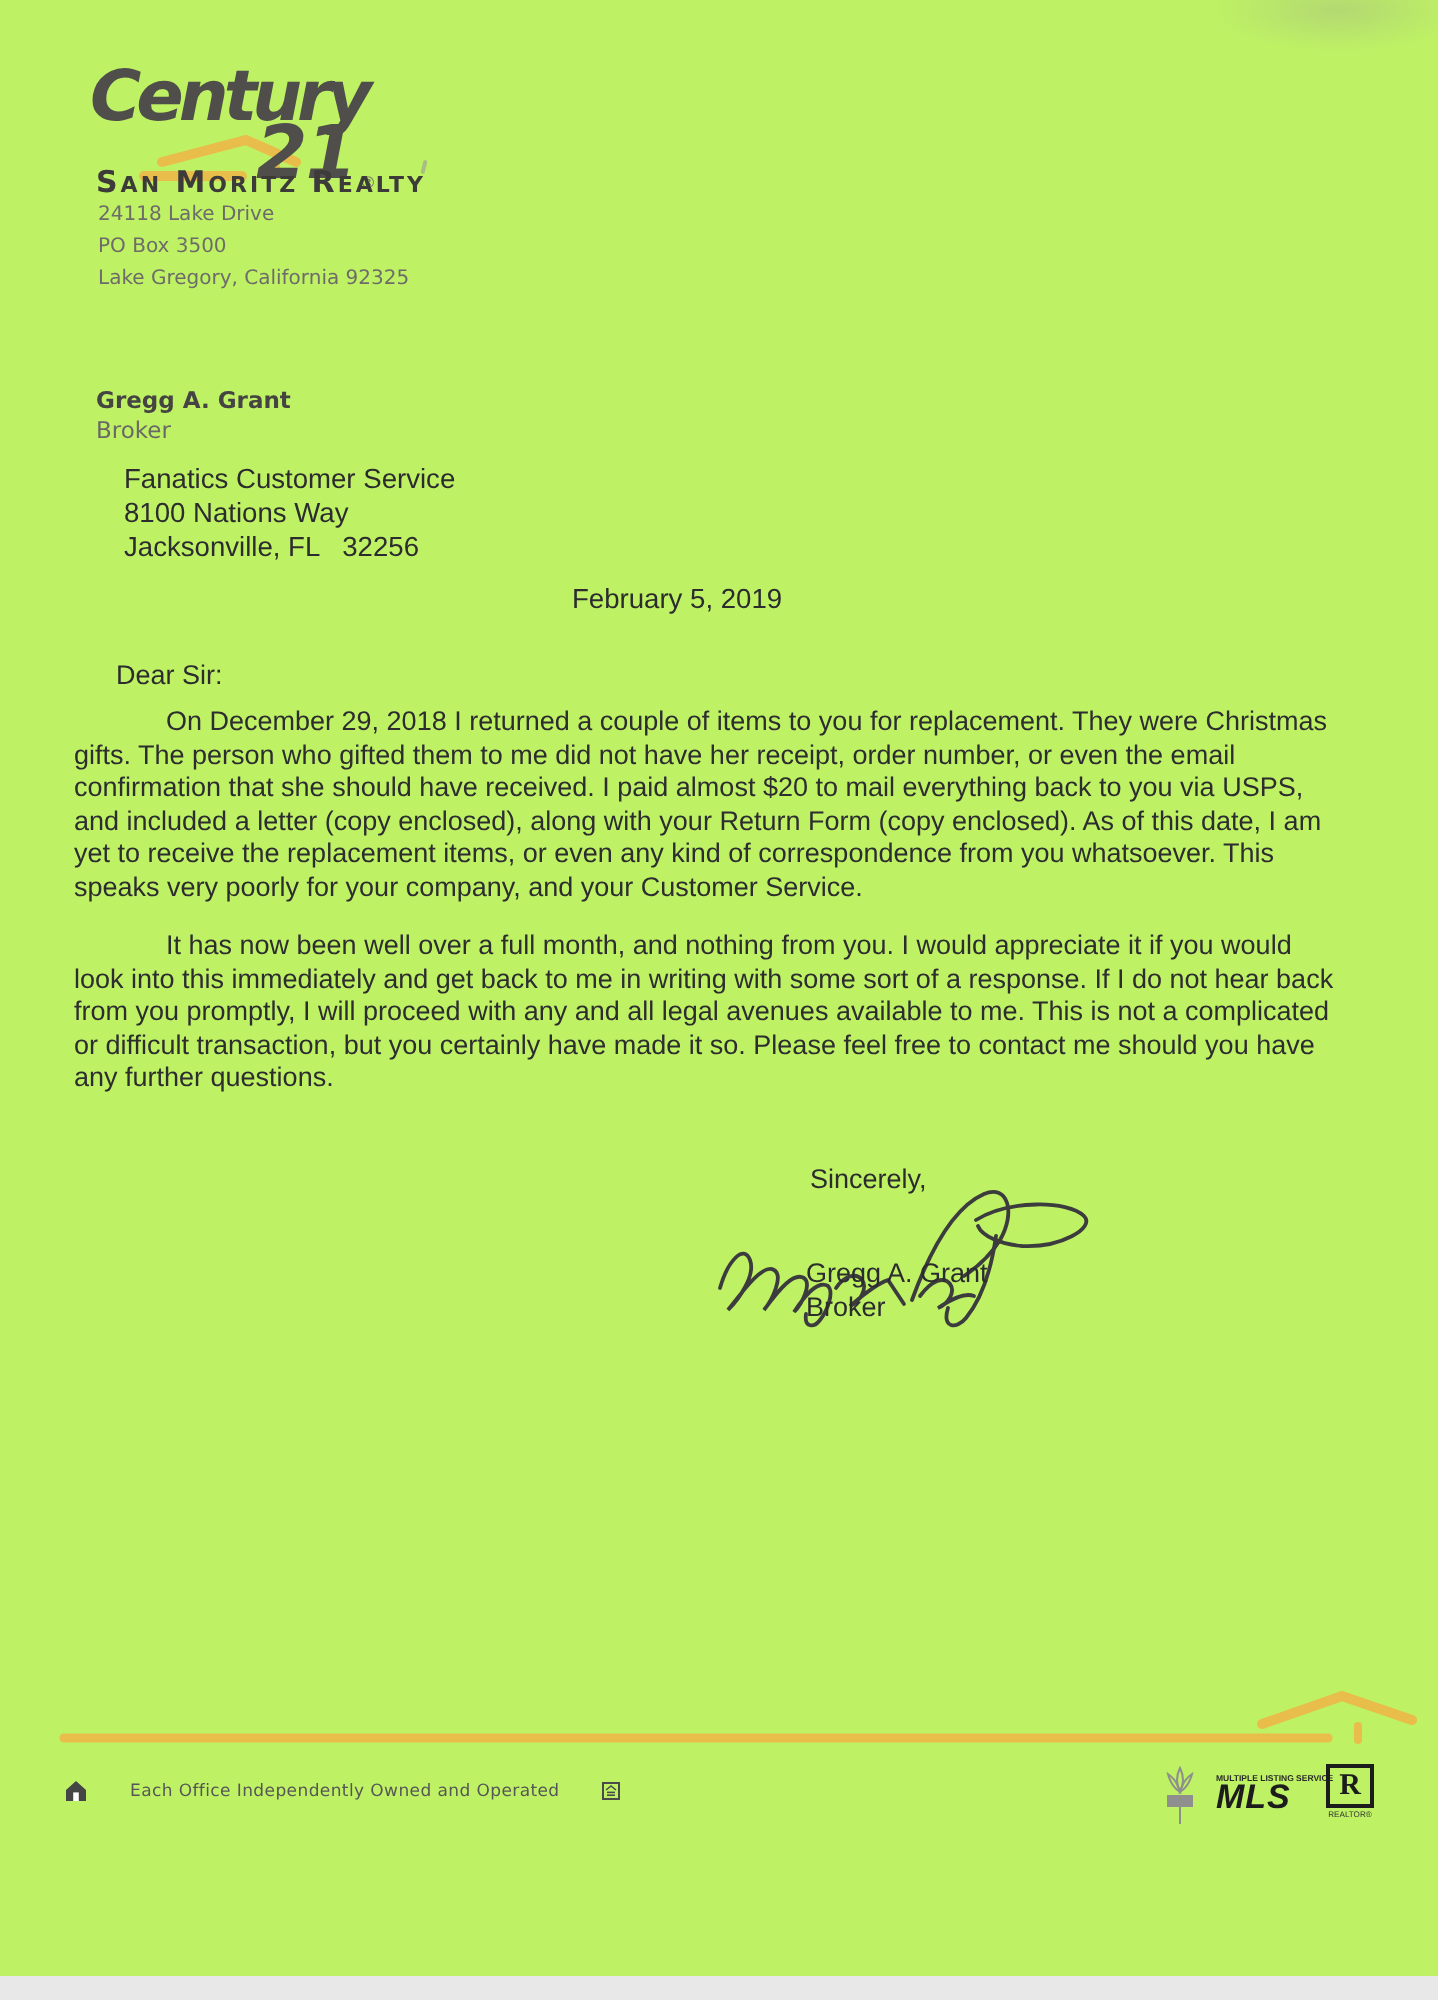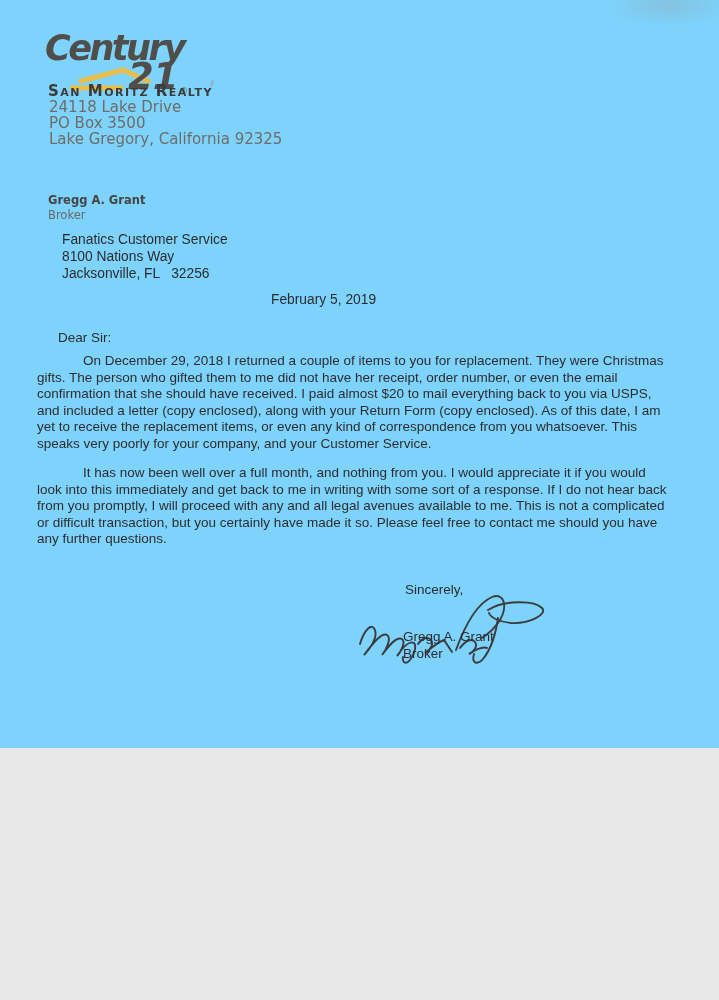--- a/index.html
+++ b/index.html
@@ -1,55 +1,55 @@
 <!DOCTYPE html>
 <html><head>
 <meta charset="utf-8">
 <style>
   html,body{margin:0;padding:0;background:#e8e8e8;}
   .page{
-    position:relative; width:719px; height:748px; margin:0 auto;
-    background:#7dd3fc; overflow:hidden;
+    position:relative; width:719px; height:988px; margin:0 auto;
+    background:#bef264; overflow:hidden;
     font-family:"Liberation Sans", sans-serif; color:#303030;
   }
   .page::before{ 
     content:""; position:absolute; right:-20px; top:-18px; width:140px; height:46px;
     background:radial-gradient(ellipse at center, rgba(150,150,150,.28), rgba(150,150,150,0) 65%);
     pointer-events:none;
   }
   
   .logo-svg{position:absolute; left:44px; top:20px;}
   .company{
     position:absolute; left:48px; top:82px;
     font-family:"DejaVu Sans", sans-serif;
     font-variant:small-caps; font-weight:bold; font-size:15px;
     letter-spacing:1.5px; color:#3c3b39;
   }
   .lh-address{
     position:absolute; left:49px; top:100px;
     font-family:"DejaVu Sans", sans-serif;
-    font-size:15px; line-height:15.8px; color:#6e6c69; white-space:pre;
+    font-size:10px; line-height:15.8px; color:#6e6c69; white-space:pre;
   }
   .lh-phones{
     position:absolute; left:49px; top:146px;
     font-family:"DejaVu Sans", sans-serif;
     font-size:12px; line-height:16px; font-weight:bold; color:#474543; white-space:pre;
   }
   .sender{
     position:absolute; left:48px; top:193px;
     font-family:"DejaVu Sans", sans-serif; font-size:11.5px; line-height:14.5px;
   }
   .sender .nm{font-weight:bold; color:#454442;}
   .sender .tt{color:#6a6866;}
   
   .recipient{
     position:absolute; left:62px; top:231px;
     font-size:13.8px; line-height:17.2px; color:#2c2c2e; white-space:pre;
   }
-  .date{position:absolute; left:271px; top:292px; font-size:13.8px; color:#2c2c2e;}
+  .date{position:absolute; left:286px; top:292px; font-size:13.8px; color:#2c2c2e;}
   .salutation{position:absolute; left:58px; top:330px; font-size:13.5px; color:#2c2c2e;}
   .body-text{
     position:absolute; left:33px; top:353px; width:634px;
     font-size:13.5px; line-height:16.5px; color:#2d2d2f; text-align:left;
   }
   .body-text p{margin:0 0 13px 4px; text-indent:46px;}
   .closing-val{position:absolute; left:405px; top:582px; font-size:13.5px; color:#2c2c2e;}
   .signature-svg{position:absolute; left:348px; top:588px; pointer-events:none;}
   .sig-name{position:absolute; left:403px; top:629px; font-size:13.5px; color:#2c2c2e;}
   .sig-title{position:absolute; left:403px; top:646px; font-size:13.5px; color:#2c2c2e;}

